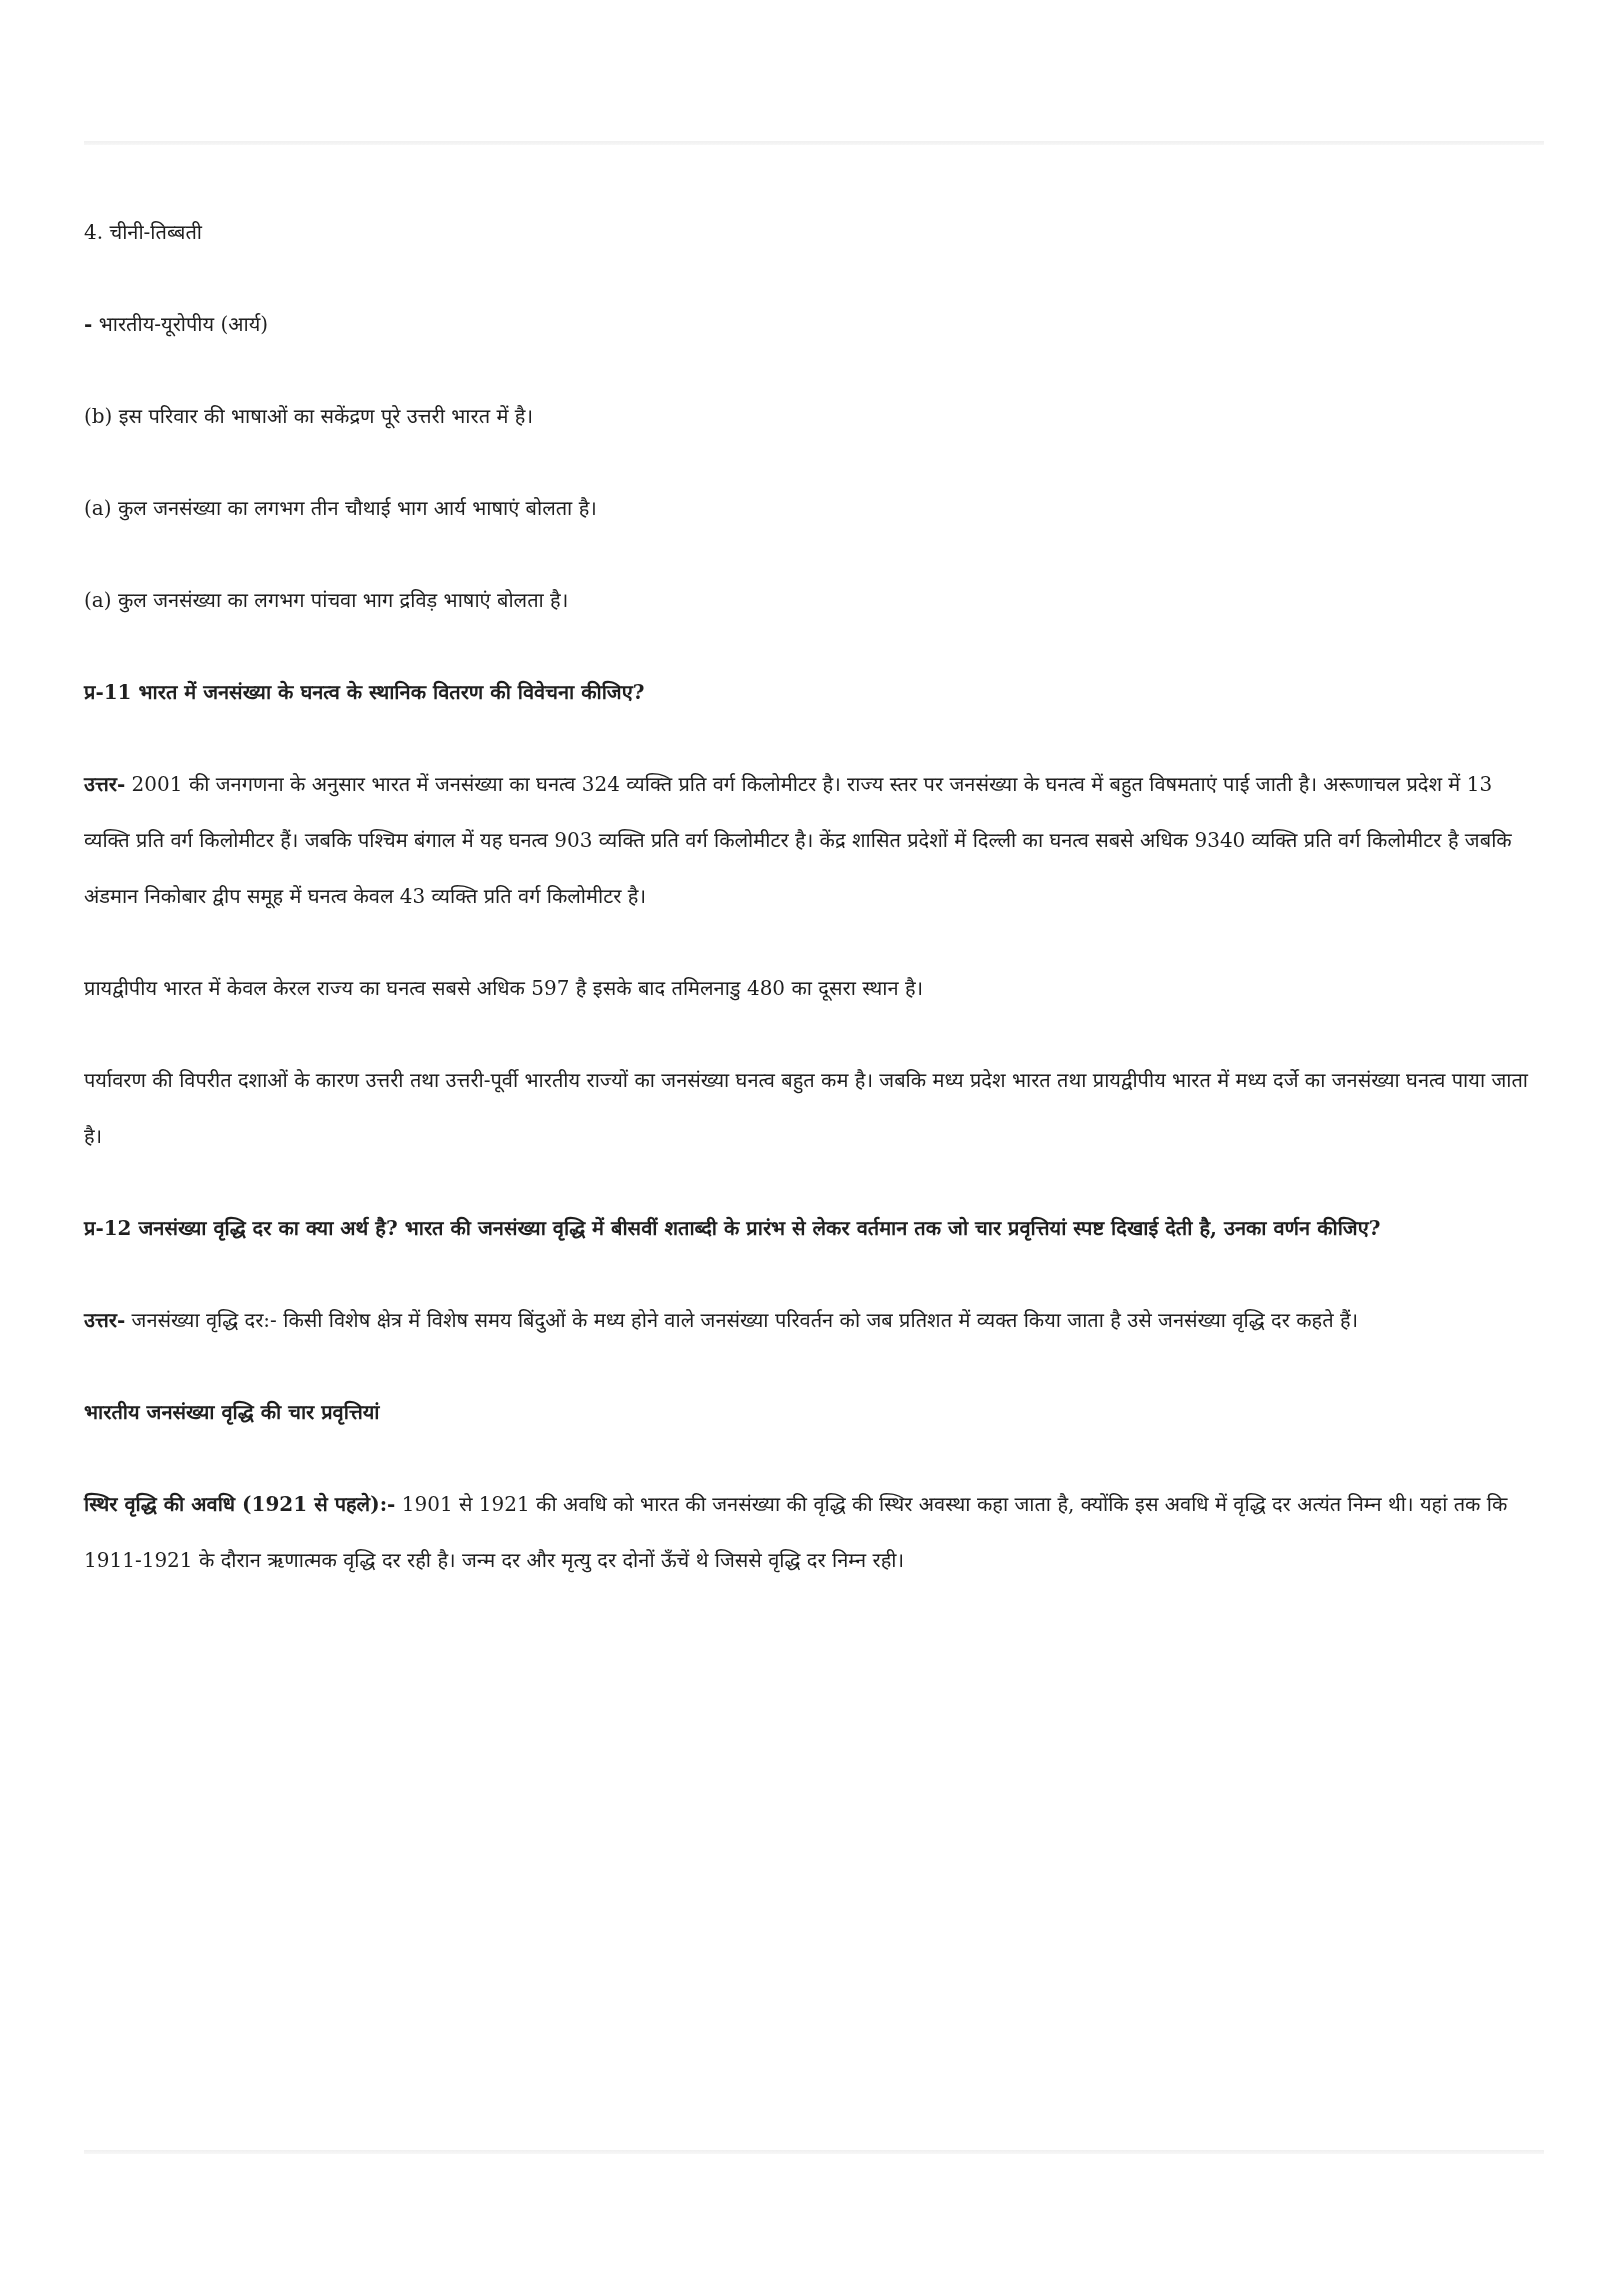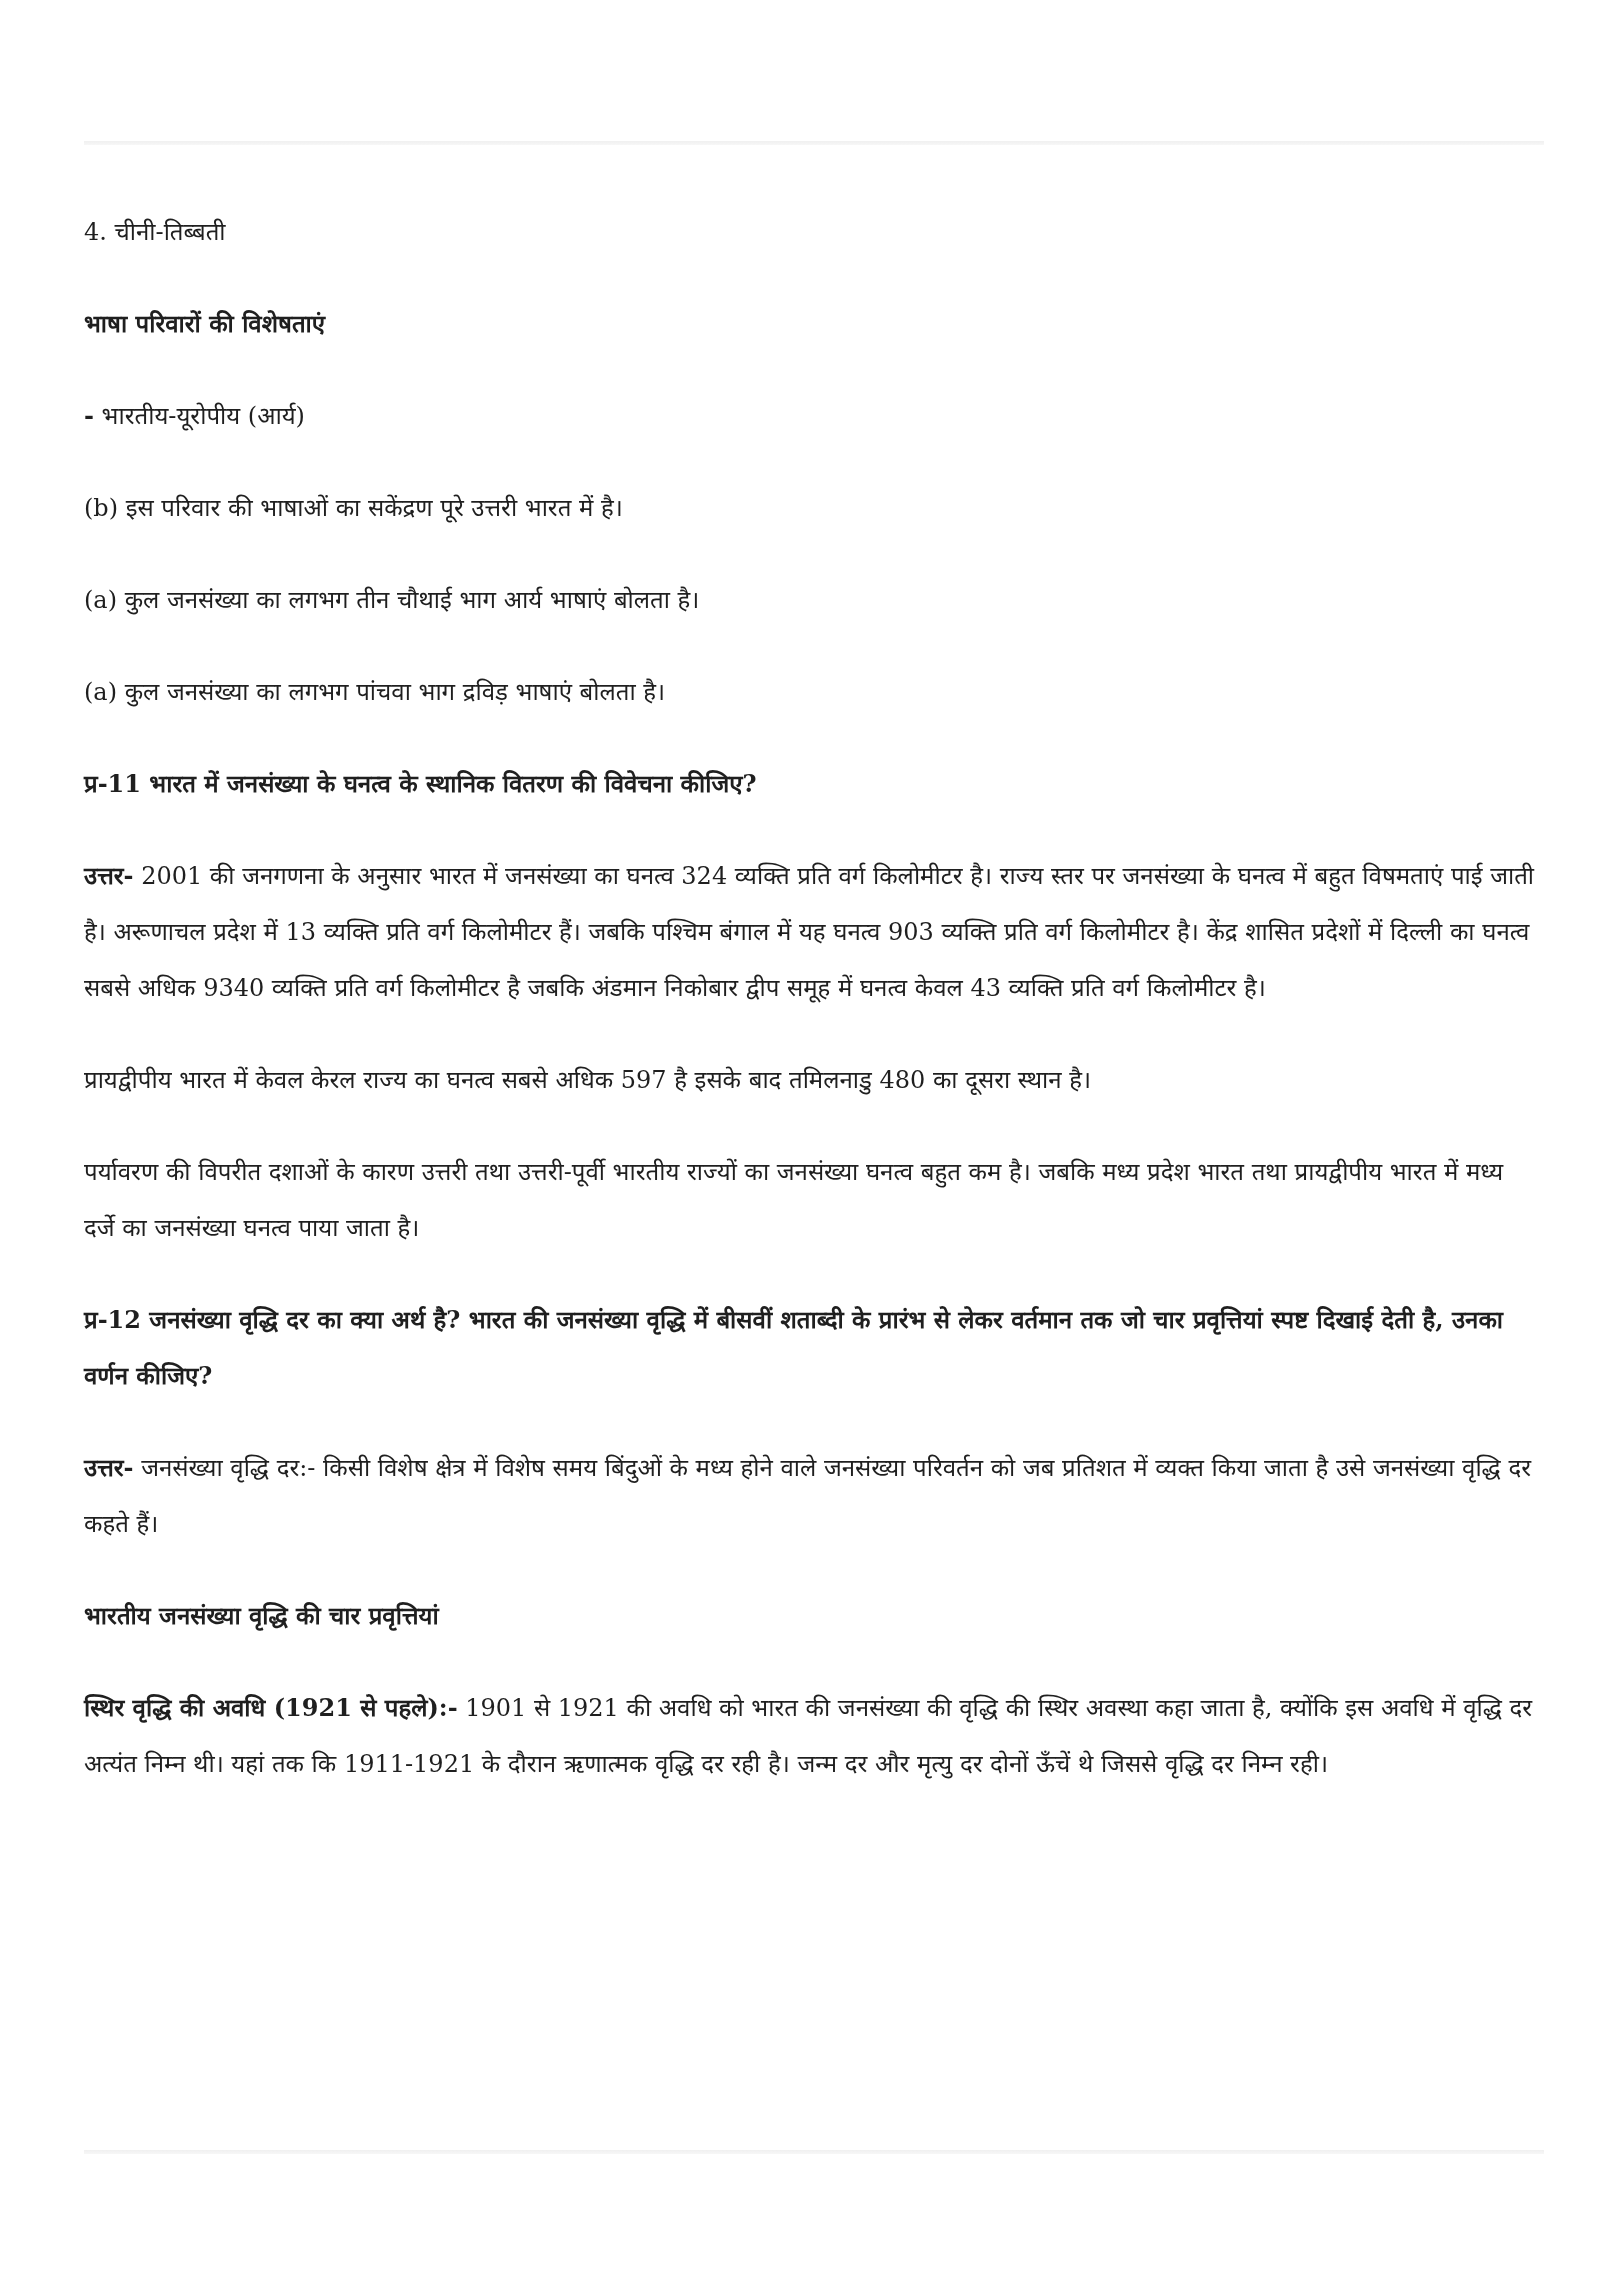--- a/index.html
+++ b/index.html
@@ -26,42 +26,39 @@
   .divider.bottom { top: 2150px; }
 
   .content {
     position: absolute;
     left: 84px;
     top: 204px;
     width: 1451px;
   }
   .para {
     margin: 0 0 36px 0;
-    font-size: 24px;
+    font-size: 20px;
     line-height: 56px;
     font-weight: normal;
   }
   .para.heading {
     font-weight: bold;
   }
   .lbl {
     font-weight: bold;
   }
 </style>
 </head>
 <body>
 
 <div class="divider top"></div>
 
 <div class="content">
   <p class="para">
     <span class="lbl"></span><span>4. चीनी-तिब्बती</span>
-  </p>
-  <p class="para heading">
-    <span>भाषा परिवारों की विशेषताएं</span>
   </p>
   <p class="para">
     <span class="lbl">-</span><span> भारतीय-यूरोपीय (आर्य)</span>
   </p>
   <p class="para">
     <span class="lbl"></span><span>(b) इस परिवार की भाषाओं का सकेंद्रण पूरे उत्तरी भारत में है।</span>
   </p>
   <p class="para">
     <span class="lbl"></span><span>(a) कुल जनसंख्या का लगभग तीन चौथाई भाग आर्य भाषाएं बोलता है।</span>
   </p>

